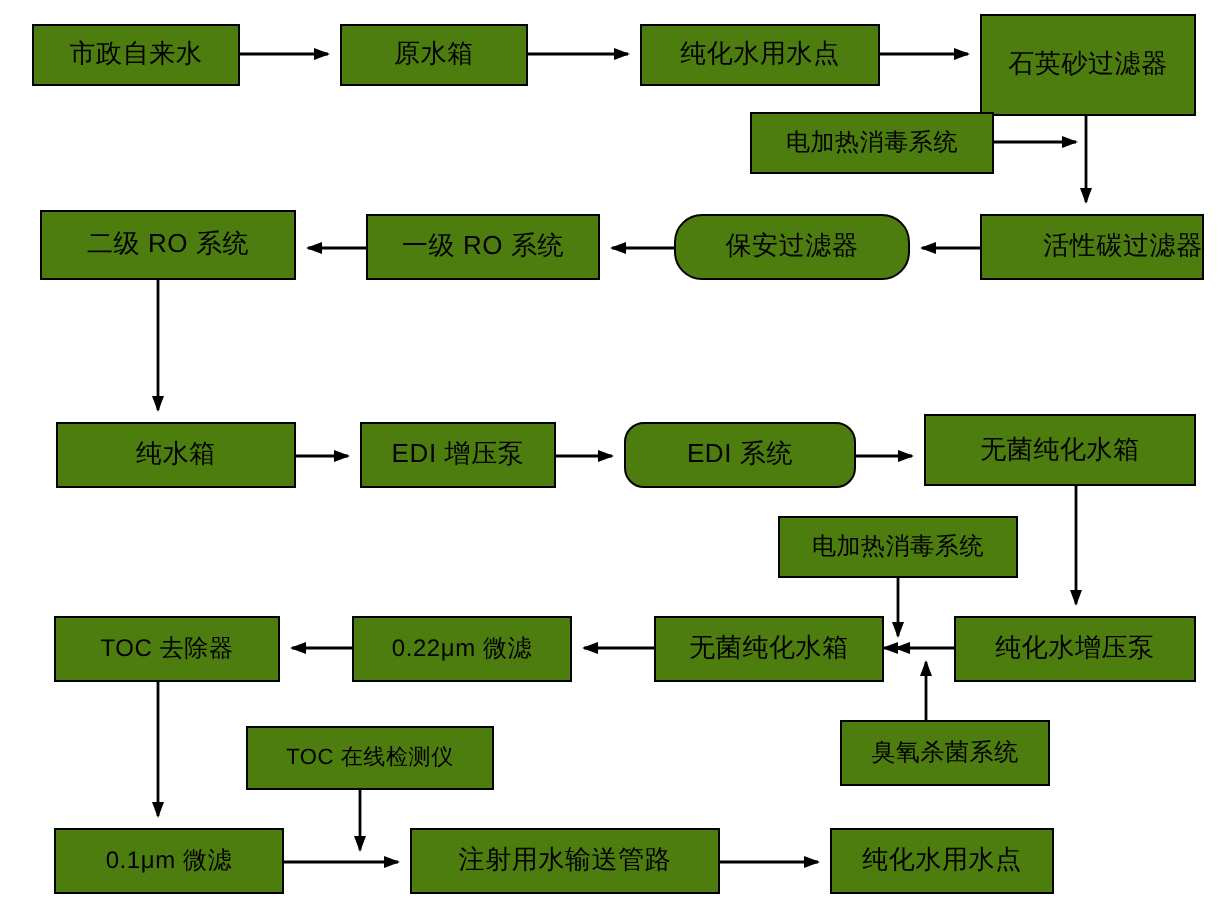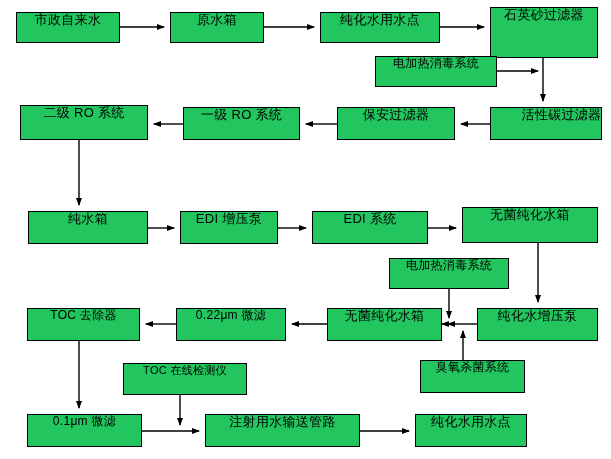--- a/index.html
+++ b/index.html
@@ -22,22 +22,23 @@
     left: 0;
     top: 0;
     width: 611px;
     height: 459px;
     pointer-events: none;
   }
   .node {
     position: absolute;
     box-sizing: border-box;
     border: 1px solid #000000;
-    background: #22c55e;
+    background: #4d7c0f;
     display: flex;
+    align-items: center;
     justify-content: center;
     text-align: center;
     color: #000000;
     line-height: 1.1;
     white-space: nowrap;
     overflow: hidden;
   }
   .node .lbl {
     display: block;
     font-size: 13px;
@@ -96,36 +97,36 @@
       </div>
       <div class="node" style="left: 490px; top: 7px; width: 108px; height: 51px;">
         <span class="lbl">石英砂过滤器</span>
       </div>
       <div class="node small" style="left: 375px; top: 56px; width: 122px; height: 31px;">
         <span class="lbl">电加热消毒系统</span>
       </div>
       <div class="node" style="left: 490px; top: 107px; width: 112px; height: 33px; padding-left: 31px;">
         <span class="lbl">活性碳过滤器</span>
       </div>
-      <div class="node" style="left: 337px; top: 107px; width: 118px; height: 33px;">
+      <div class="node" style="left: 337px; top: 107px; width: 118px; height: 33px; border-radius: 14px;">
         <span class="lbl">保安过滤器</span>
       </div>
       <div class="node" style="left: 183px; top: 107px; width: 117px; height: 33px;">
         <span class="lbl">一级 RO 系统</span>
       </div>
       <div class="node" style="left: 20px; top: 105px; width: 128px; height: 35px;">
         <span class="lbl">二级 RO 系统</span>
       </div>
       <div class="node" style="left: 28px; top: 211px; width: 120px; height: 33px;">
         <span class="lbl">纯水箱</span>
       </div>
       <div class="node" style="left: 180px; top: 211px; width: 98px; height: 33px;">
         <span class="lbl">EDI 增压泵</span>
       </div>
-      <div class="node" style="left: 312px; top: 211px; width: 116px; height: 33px;">
+      <div class="node" style="left: 312px; top: 211px; width: 116px; height: 33px; border-radius: 10px;">
         <span class="lbl">EDI 系统</span>
       </div>
       <div class="node" style="left: 462px; top: 207px; width: 136px; height: 36px;">
         <span class="lbl">无菌纯化水箱</span>
       </div>
       <div class="node small" style="left: 389px; top: 258px; width: 120px; height: 31px;">
         <span class="lbl">电加热消毒系统</span>
       </div>
       <div class="node" style="left: 477px; top: 308px; width: 121px; height: 33px;">
         <span class="lbl">纯化水增压泵</span>

